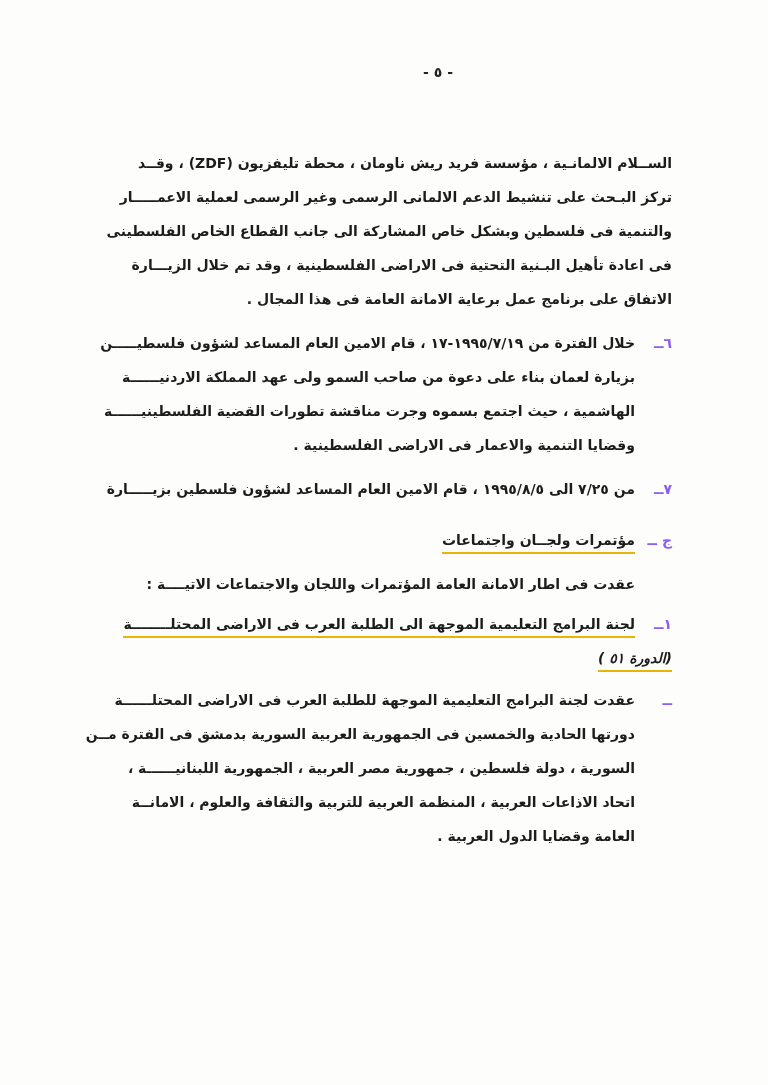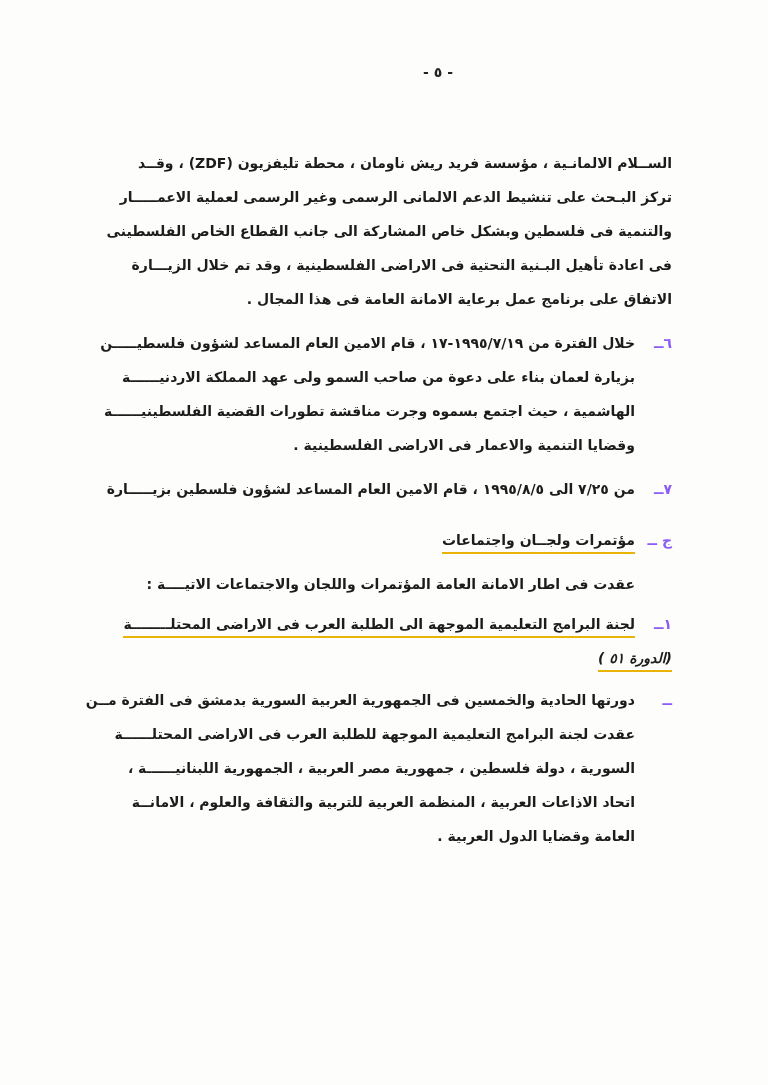--- a/index.html
+++ b/index.html
@@ -105,22 +105,22 @@
       </div>
     </div>
 
     <div class="dawra">
       <span class="ul">⁦( الدورة  ٥١)⁩</span>
     </div>
 
     <div class="para mt-bullet">
       <div class="marker">ــ</div>
       <div class="lines">
+        <div class="line">عقدت لجنة البرامج التعليمية الموجهة للطلبة العرب فى الاراضى المحتلــــــة</div>
         <div class="line">دورتها الحادية والخمسين فى الجمهورية العربية السورية بدمشق فى الفترة مــن</div>
-        <div class="line">عقدت لجنة البرامج التعليمية الموجهة للطلبة العرب فى الاراضى المحتلــــــة</div>
         <div class="line">السورية ، دولة فلسطين ، جمهورية مصر العربية ، الجمهورية اللبنانيــــــة ،</div>
         <div class="line">اتحاد الاذاعات العربية ، المنظمة العربية للتربية والثقافة والعلوم ، الامانــة</div>
         <div class="line">العامة وقضايا الدول العربية .</div>
       </div>
     </div>
 
   </div>
 </div>
 
 </body></html>

